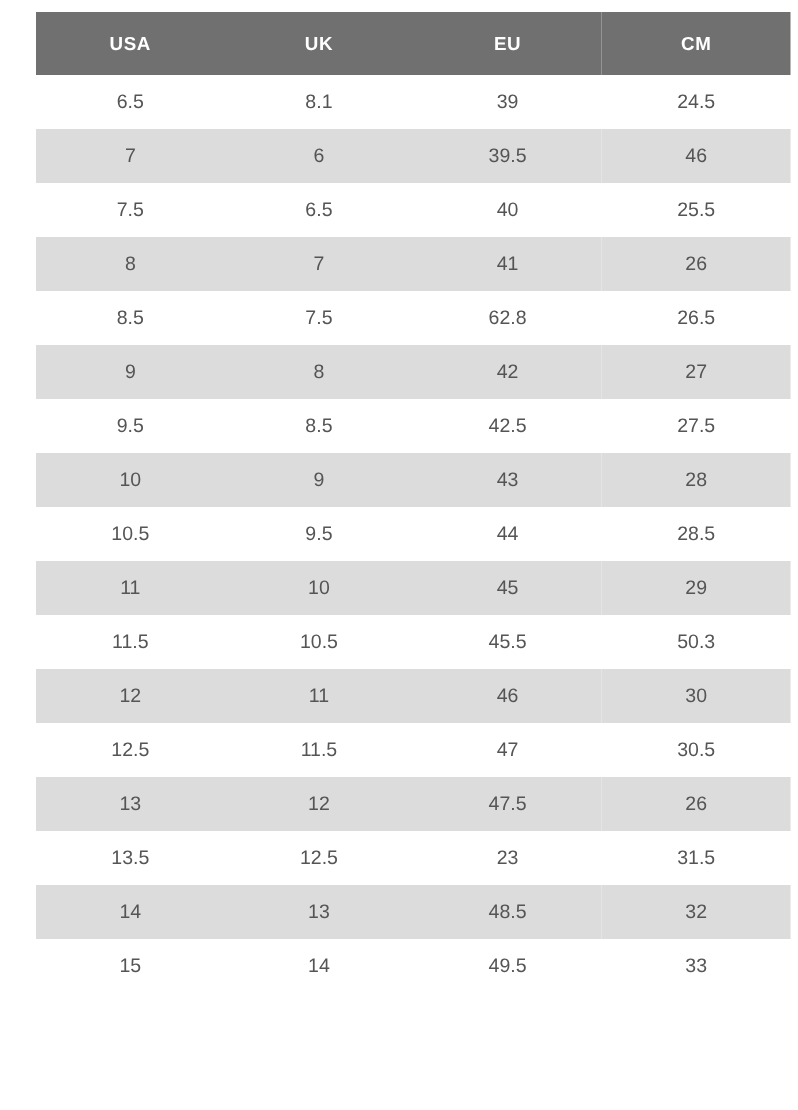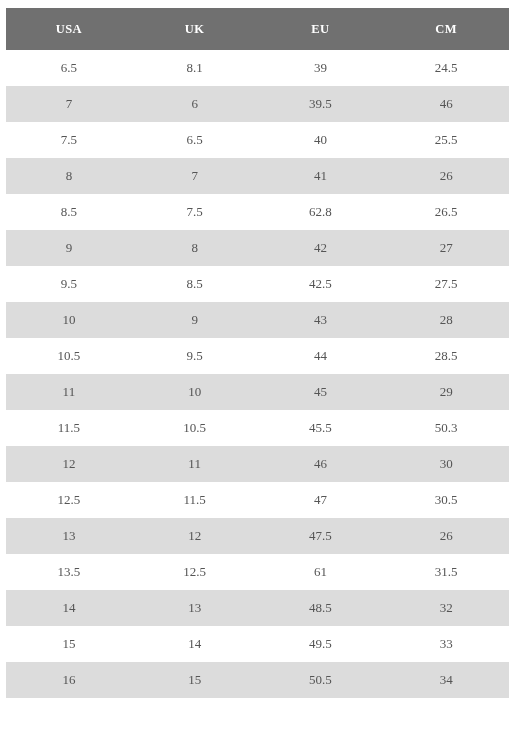--- a/index.html
+++ b/index.html
@@ -14,22 +14,21 @@
     font-family: "Liberation Sans", "DejaVu Sans", sans-serif;
     -webkit-font-smoothing: antialiased;
     overflow: hidden;
   }
   .page {
     position: relative;
     width: 532px;
     height: 740px;
     background: #ffffff;
     box-sizing: border-box;
-    padding: 8px 19px 0 6px;
-    font-family: Liberation Serif, serif;
+    padding: 8px 19px 0 24px;
   }
   table.size-table {
     width: 503px;
     border-collapse: collapse;
     table-layout: fixed;
     border: 0;
   }
   table.size-table col {
     width: 25%;
   }
@@ -162,36 +161,30 @@
         </tr>
         <tr class="data-row shaded">
           <td>13</td>
           <td>12</td>
           <td>47.5</td>
           <td>26</td>
         </tr>
         <tr class="data-row">
           <td>13.5</td>
           <td>12.5</td>
-          <td>61</td>
+          <td>23</td>
           <td>31.5</td>
         </tr>
         <tr class="data-row shaded">
           <td>14</td>
           <td>13</td>
           <td>48.5</td>
           <td>32</td>
         </tr>
         <tr class="data-row">
           <td>15</td>
           <td>14</td>
           <td>49.5</td>
           <td>33</td>
         </tr>
-        <tr class="data-row shaded">
-          <td>16</td>
-          <td>15</td>
-          <td>50.5</td>
-          <td>34</td>
-        </tr>
       </tbody>
   </table>
 </div>
 
 </body></html>

